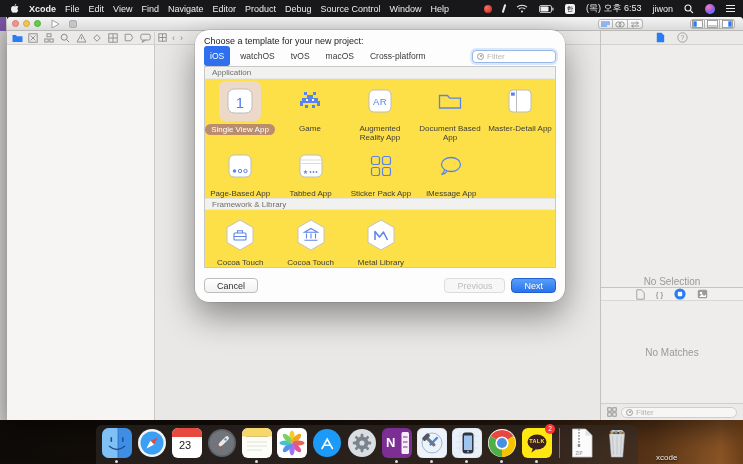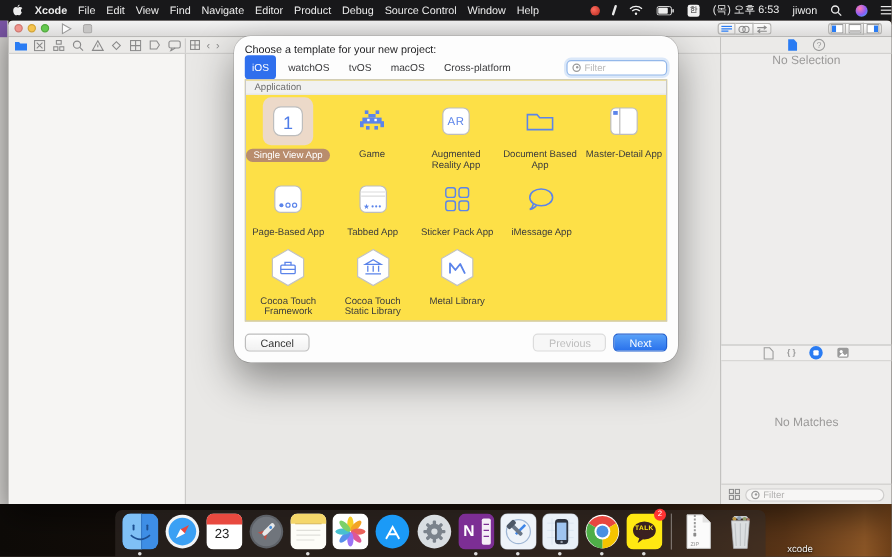--- a/index.html
+++ b/index.html
@@ -10,21 +10,21 @@
 
 .wall-bottom{position:absolute;left:0;right:0;top:420px;bottom:0;
  background:linear-gradient(90deg,#0e0b08 0%,#1c120c 45%,#2b1a10 70%,#5a3517 88%,#8a5526 97%,#6e4019 100%)}
 .desktop-label{position:absolute;left:656px;top:453px;font-size:8px;color:#f2f2f2;text-shadow:0 1px 2px #000;z-index:2}
 
 
 .menubar{position:absolute;left:0;top:0;width:743px;height:17px;background:#18181a;color:#ededed;
  display:flex;align-items:center;font-size:9px;z-index:40}
 .menubar .left{display:flex;align-items:center;gap:9px;padding-left:10px;white-space:nowrap}
 .menubar .appname{font-weight:bold}
-.menubar .right{margin-left:auto;display:flex;align-items:center;gap:11px;white-space:nowrap}
+.menubar .right{margin-left:auto;display:flex;align-items:center;gap:11px;padding-right:8px;white-space:nowrap}
 .mb-red{width:8px;height:8px;border-radius:50%;background:radial-gradient(circle at 35% 35%,#ff6b5e,#b3281c)}
 .mb-wand{width:2px;height:9px;background:#e8e8e8;transform:rotate(18deg);border-radius:1px}
 .mb-inputbox{width:10px;height:10px;background:#f2f2f2;border-radius:2px;color:#111;font-size:6.5px;line-height:10px;text-align:center;overflow:hidden}
 .mb-clock,.mb-user{font-size:9px}
 .mb-list{display:flex;flex-direction:column;gap:1.5px}
 .mb-list i{display:block;width:9px;height:1.4px;background:#ededed}
 .mb-siri{width:10px;height:10px;border-radius:50%;background:radial-gradient(circle at 35% 30%,#ff7ab0,#8a5cf5 55%,#2bc4f2)}
 
 
 .behind{position:absolute;left:0;top:17px;width:7px;height:403px;background:#d8d6d3;z-index:3}
@@ -57,21 +57,21 @@
 .jump{display:flex;gap:5px;align-items:center;color:#8b8b8b;font-size:9px}
 
 
 .navpanel{position:absolute;left:0;top:28px;width:148px;bottom:0;background:#f6f5f3;border-right:1px solid #cac9c7}
 .editor{position:absolute;left:148px;top:28px;width:445px;bottom:0;background:#e9e8e6}
 
 
 .inspector{position:absolute;left:593px;top:14px;width:143px;bottom:0;background:#eeedec;border-left:1px solid #c3c2c0}
 .insp-iconbar{position:absolute;left:0;right:0;top:0;height:14px;background:#ebeae8;border-bottom:1px solid #d2d1cf;
  display:flex;align-items:center;justify-content:center;gap:12px}
-.insp-body{position:absolute;left:0;right:0;top:14px;height:242px;display:flex;align-items:flex-start;justify-content:center}
+.insp-body{position:absolute;left:0;right:0;top:14px;height:242px;display:flex;align-items:flex-end;justify-content:center}
 .empty-text{font-size:10px;color:#9b9a99}
 .libtabs{position:absolute;left:0;right:0;top:256px;height:14px;background:#f1f0ef;border-top:1px solid #c6c5c3;
  border-bottom:1px solid #d8d7d5;display:flex;align-items:center;justify-content:center;gap:11px}
 .lib-body{position:absolute;left:0;right:0;top:270px;height:102px;display:flex;align-items:center;justify-content:center}
 .lib-filterbar{position:absolute;left:0;right:0;bottom:0;height:17px;background:#ebeae8;border-top:1px solid #d0cfcd;
  display:flex;align-items:center;gap:4px;padding:0 6px}
 .filter-field{flex:1;display:flex;align-items:center;gap:3px;background:#f7f6f5;border:1px solid #cfcecd;border-radius:8px;
  height:11px;padding:0 4px}
 .filter-field input{border:none;outline:none;background:transparent;font-size:8px;width:100%;color:#444;
  font-family:"Liberation Sans",sans-serif}
@@ -490,20 +490,21 @@
           <span class="iconwrap">
             <svg width="30" height="30" viewBox="0 0 30 30" fill="none" stroke="#5b84ea" stroke-width="1.3">
                 <ellipse cx="15" cy="13.5" rx="9.5" ry="7"></ellipse>
                 <path d="M8.5 19q-.5 3-3 4.5q3.5-.5 5.5-3.2"></path>
               </svg>
           </span>
           <span class="tlabel">iMessage App</span>
         </div>
       </div>
 
+      <div class="sechead mid">Framework &amp; Library</div>
 
       <div class="trow" style="padding-top:5px">
         <div class="tcell">
           <span class="iconwrap">
             <svg width="30" height="32" viewBox="0 0 30 32">
                 <polygon points="15,1 28,8.5 28,23.5 15,31 2,23.5 2,8.5" fill="#fff" stroke="#c2c2c2"></polygon>
                 <g fill="none" stroke="#5b84ea" stroke-width="1.1">
                   <rect x="9" y="14" width="12" height="7" rx="1"></rect>
                   <path d="M12.5 14v-2.3h5V14M9 17.5h12"></path>
                 </g>

